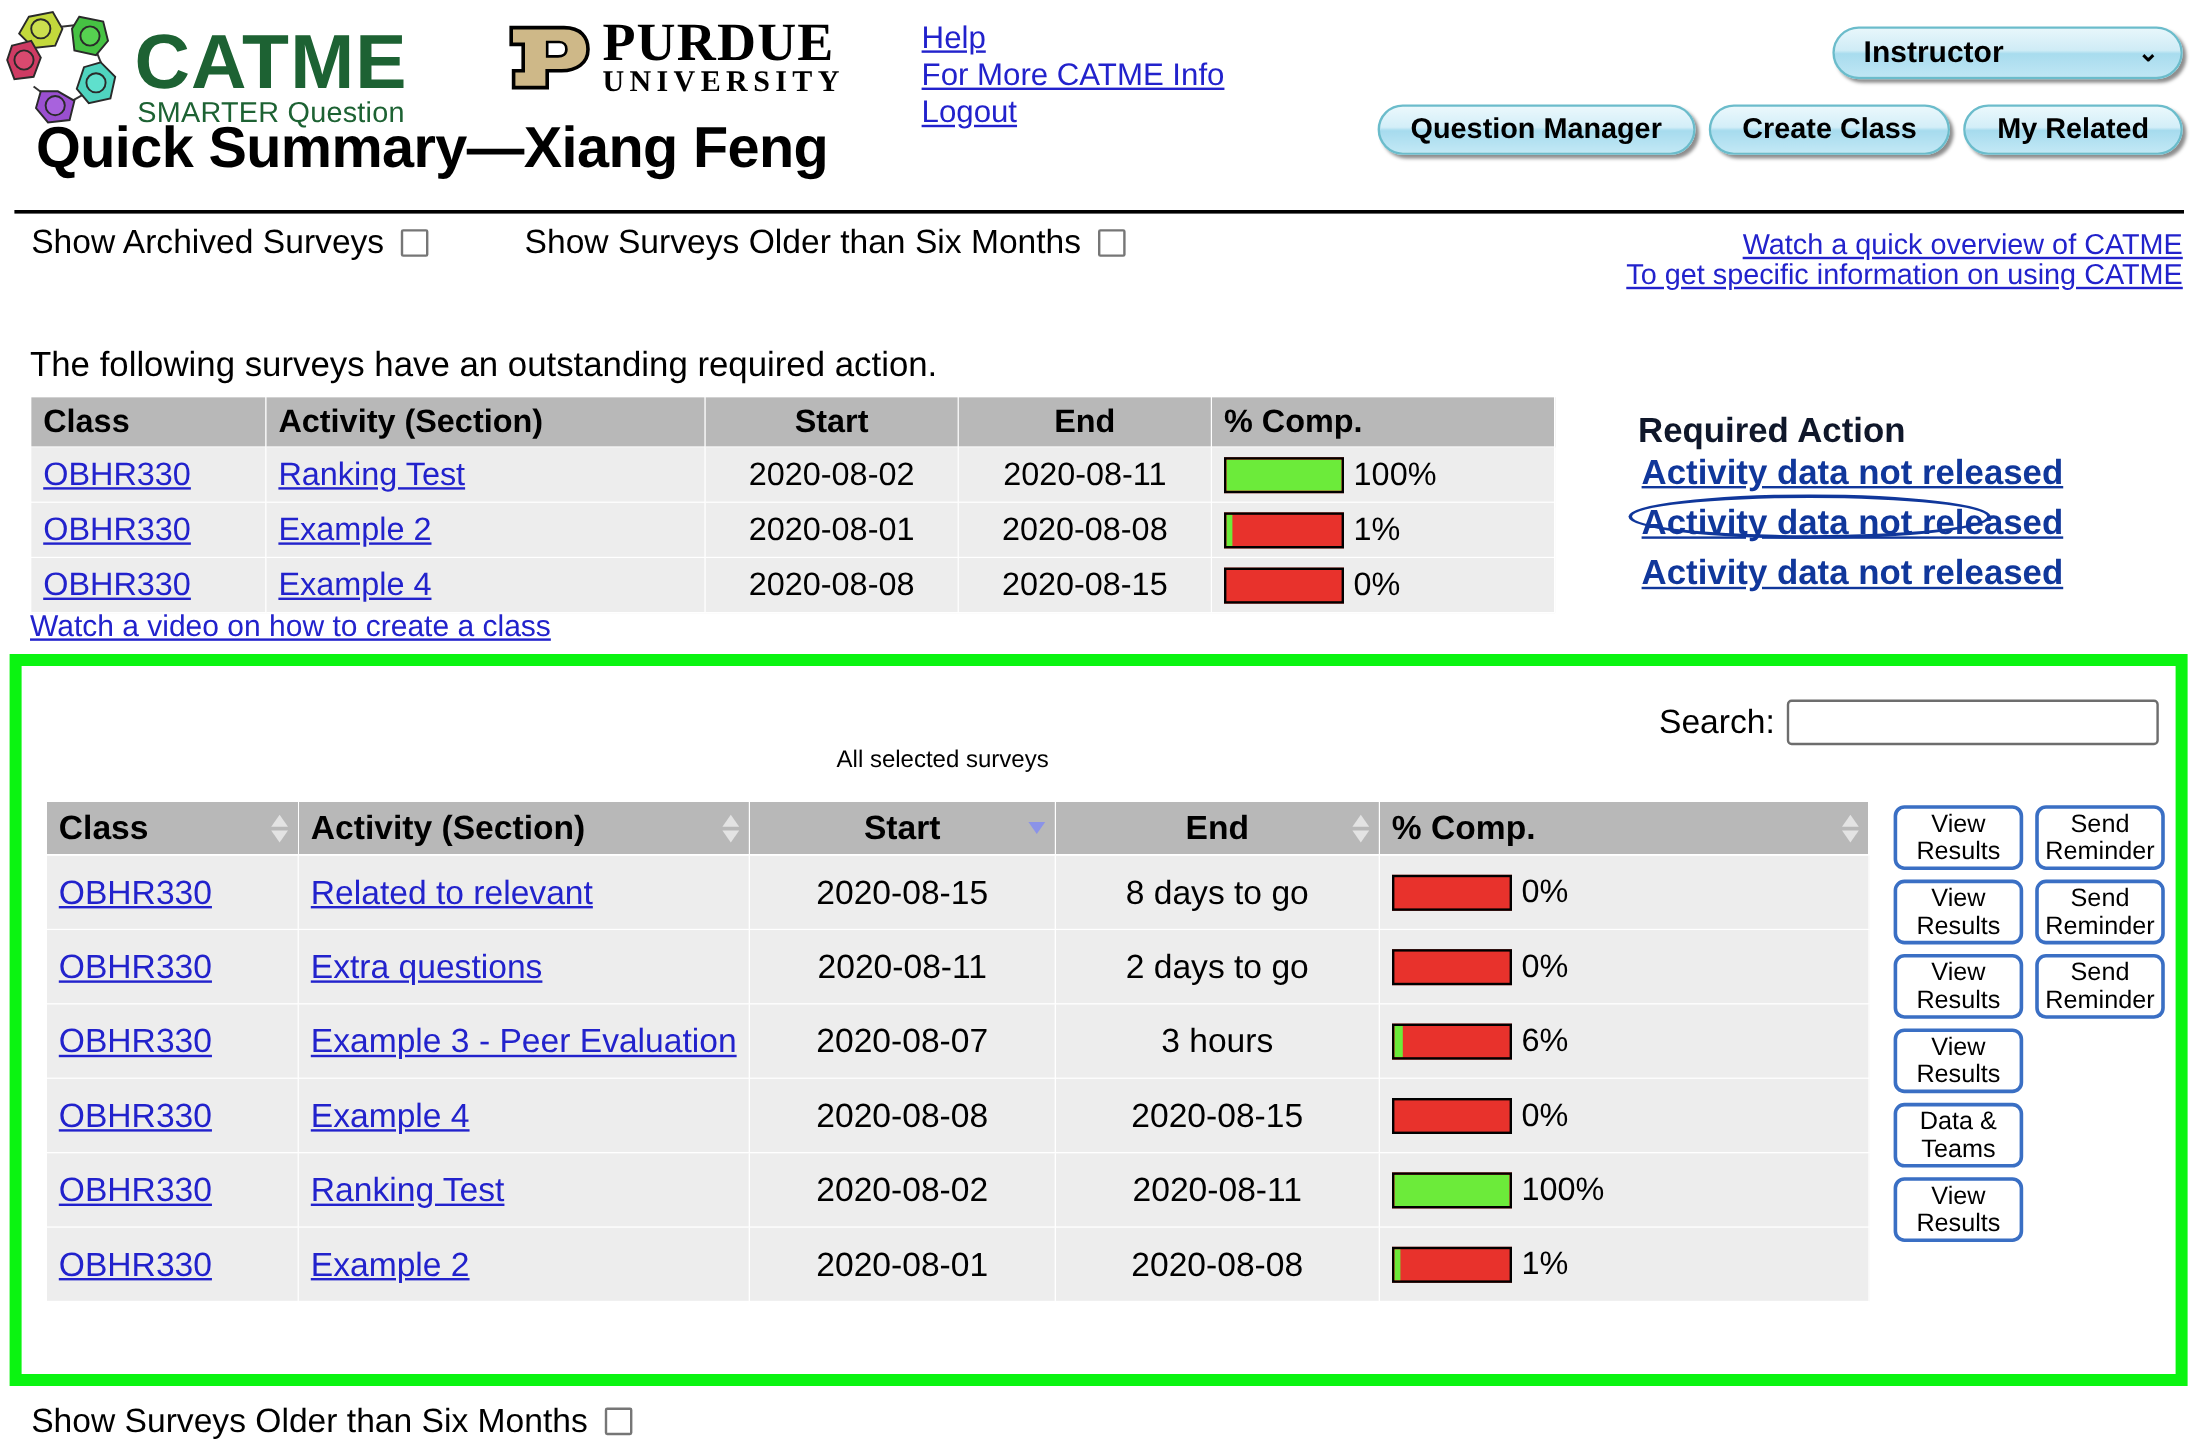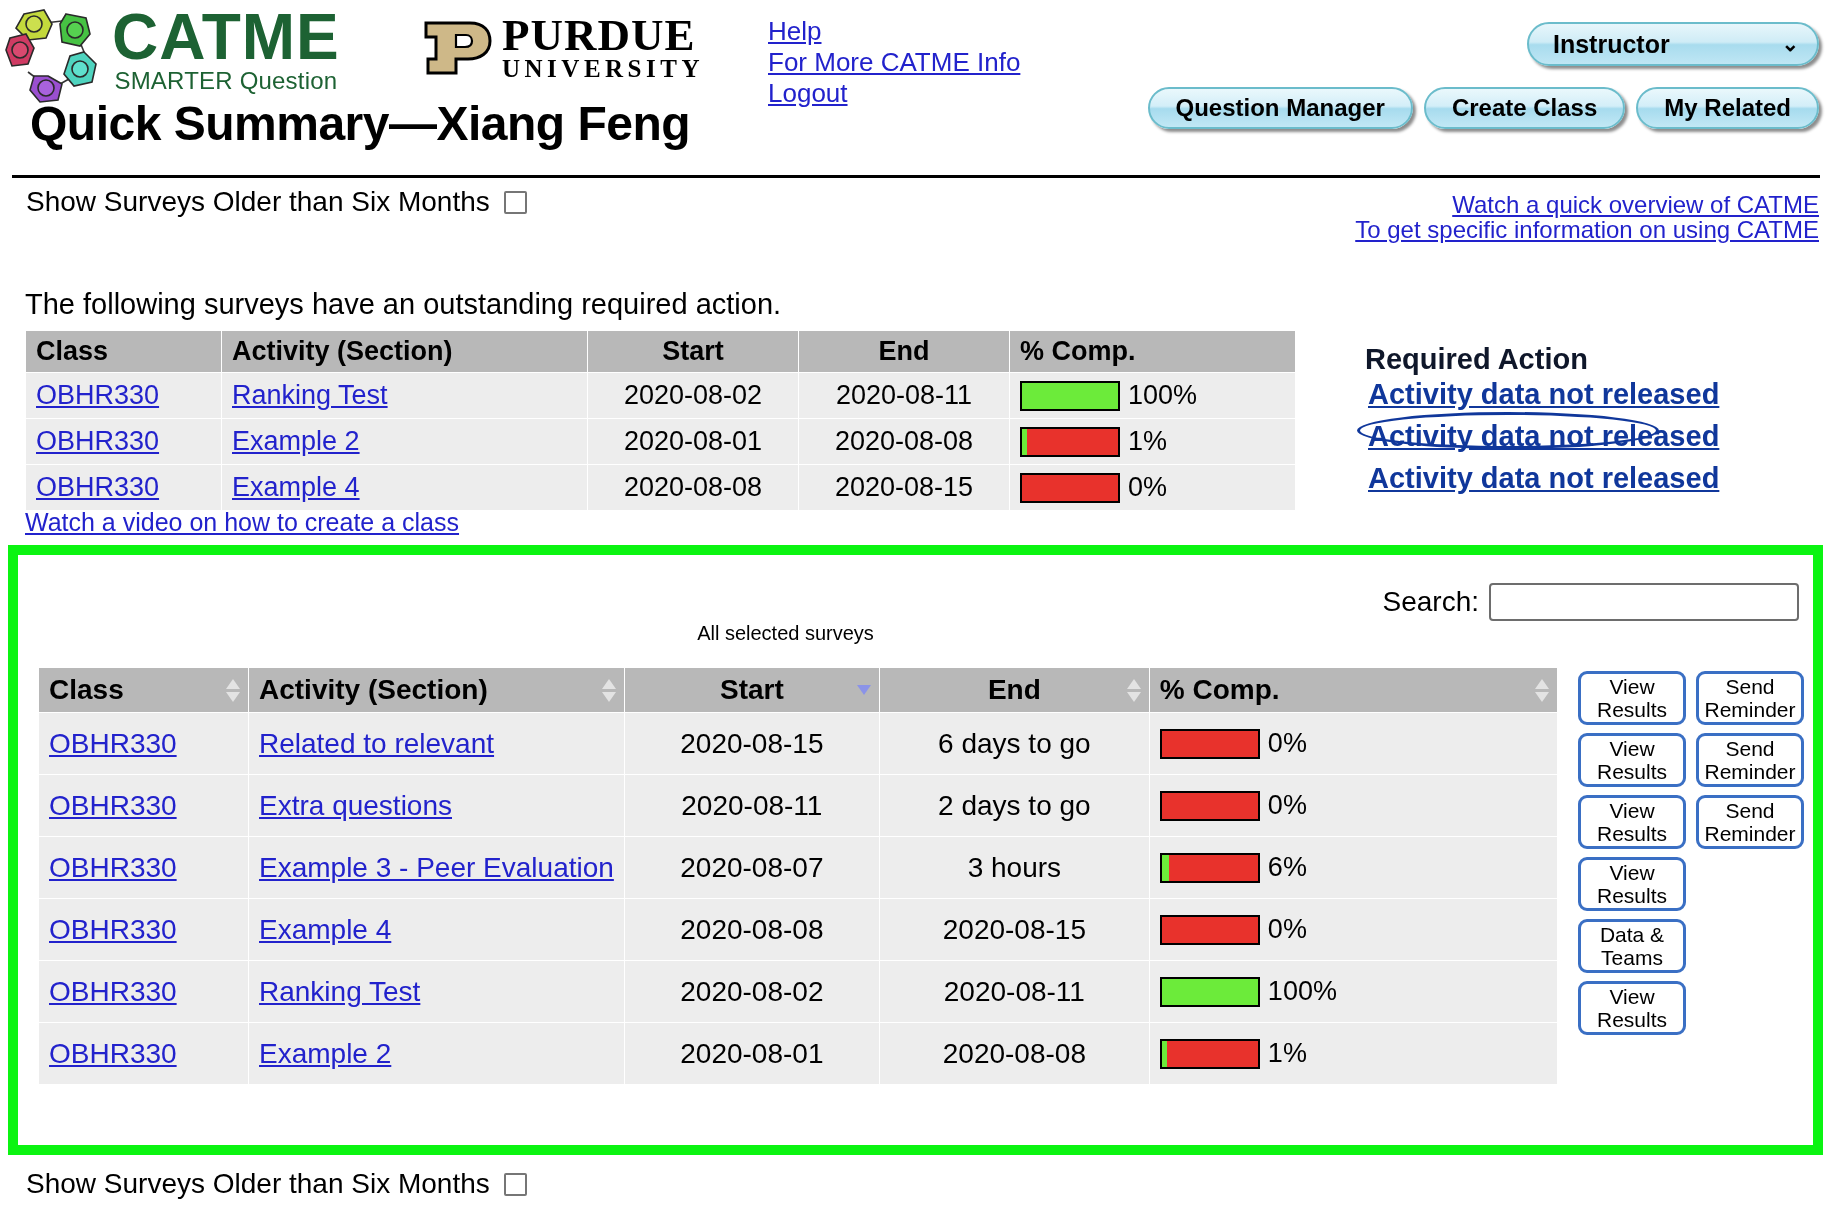--- a/index.html
+++ b/index.html
@@ -24,21 +24,21 @@
   .logo-catme {
     position: absolute;
     left: 4px;
     top: 4px;
     display: flex;
     align-items: flex-start;
   }
   .catme-mark { width: 104px; height: 100px; }
   .catme-words {
     margin-left: 4px;
-    margin-top: 2px;
+    margin-top: 16px;
   }
   .catme-title {
     font-family: "Liberation Sans", sans-serif;
     font-weight: bold;
     font-size: 64px;
     letter-spacing: 1px;
     color: #1d6233;
     line-height: 62px;
   }
   .catme-sub {
@@ -466,20 +466,24 @@
     <div class="pill">Create Class</div>
     <div class="pill">My Related</div>
   </div>
 
   <div class="page-title">Quick Summary—Xiang Feng</div>
 </div>
 
 <div class="hr-main"></div>
 
 <div class="opts">
+  <label class="opt">
+    <span>Show Archived Surveys</span>
+    <span class="cbox"></span>
+  </label>
   <label class="opt">
     <span>Show Surveys Older than Six Months</span>
     <span class="cbox"></span>
   </label>
 </div>
 
 <div class="top-right-links">
   <a href="#">Watch a quick overview of CATME</a>
   <a href="#">To get specific information on using CATME</a>
 </div>
@@ -598,21 +602,21 @@
               <span class="tri-down"></span>
             </span>
         </th>
       </tr>
     </thead>
     <tbody>
       <tr>
         <td class="left"><a href="#">OBHR330</a></td>
         <td class="left"><a href="#">Related to relevant</a></td>
         <td>2020-08-15</td>
-        <td>6 days to go</td>
+        <td>8 days to go</td>
         <td class="left">
           <div class="bar-wrap">
               <div class="bar">
                 <div class="fill" style="width:0%"></div>
               </div>
           <span class="bar-pct">0%</span>
             </div>
         </td>
       </tr>
       <tr>

